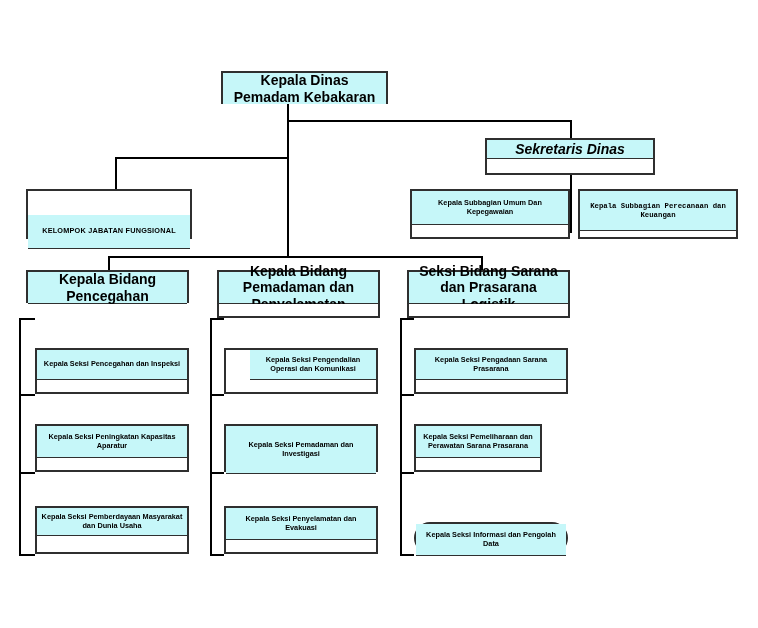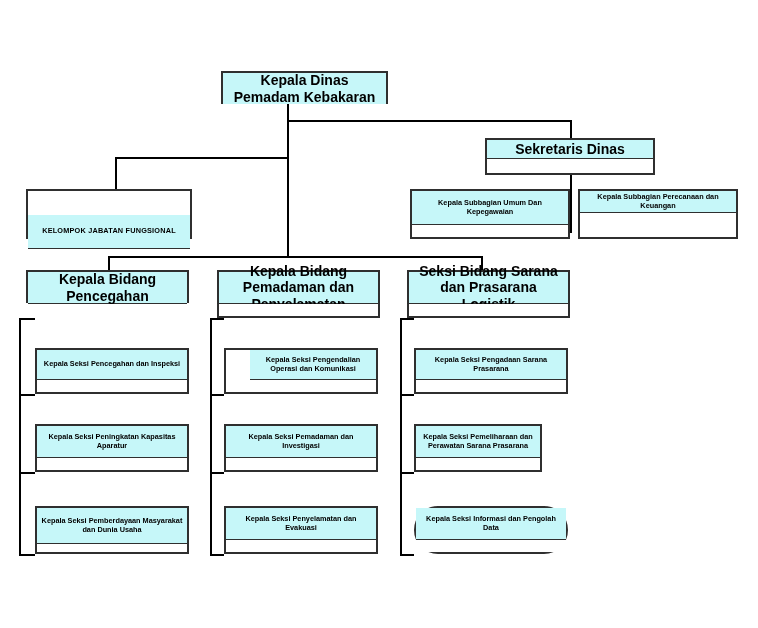--- a/index.html
+++ b/index.html
@@ -85,36 +85,36 @@
   <div class="ln lnh" style="left:400px;top:318px;width:14px;"></div>
   <div class="ln lnh" style="left:400px;top:394px;width:14px;"></div>
   <div class="ln lnh" style="left:400px;top:472px;width:14px;"></div>
   <div class="ln lnh" style="left:400px;top:554px;width:14px;"></div>
 
   <div class="node" style="left:221px;top:71px;width:167px;height:33px;">
     <div class="head t8" style="height:31px;border-bottom:none;">Kepala Dinas Pemadam Kebakaran</div>
   </div>
 
   <div class="node" style="left:485px;top:138px;width:170px;height:37px;">
-    <div class="head t8" style="height:19px;">Sekretaris Dinas</div>
+    <div class="head t8" style="height:19px;font-style:italic;">Sekretaris Dinas</div>
     <div class="tail"></div>
   </div>
 
   <div class="node" style="left:26px;top:189px;width:166px;height:50px;">
     <div class="head t7 caps" style="height:34px;margin-top:24px;">KELOMPOK JABATAN FUNGSIONAL</div>
     <div class="tail"></div>
   </div>
 
   <div class="node" style="left:410px;top:189px;width:160px;height:50px;">
     <div class="head t7" style="height:34px;">Kepala Subbagian Umum Dan Kepegawaian</div>
     <div class="tail"></div>
   </div>
 
   <div class="node" style="left:578px;top:189px;width:160px;height:50px;">
-    <div class="head t7" style="height:22px;">Kepala Subbagian Perecanaan dan Keuangan</div>
+    <div class="head t7" style="height:40px;font-family:Liberation Mono, monospace;">Kepala Subbagian Perecanaan dan Keuangan</div>
     <div class="tail"></div>
   </div>
 
   <div class="node" style="left:26px;top:270px;width:163px;height:33px;">
     <div class="head t8" style="height:32px;">Kepala Bidang Pencegahan</div>
     <div class="tail"></div>
   </div>
 
   <div class="node" style="left:217px;top:270px;width:163px;height:48px;">
     <div class="head t8" style="height:32px;">Kepala Bidang Pemadaman dan Penyelamatan</div>
@@ -130,47 +130,47 @@
     <div class="head t7" style="height:30px;">Kepala Seksi Pencegahan dan Inspeksi</div>
     <div class="tail"></div>
   </div>
 
   <div class="node" style="left:35px;top:424px;width:154px;height:48px;">
     <div class="head t7" style="height:32px;text-align:center;">Kepala Seksi Peningkatan Kapasitas Aparatur</div>
     <div class="tail"></div>
   </div>
 
   <div class="node" style="left:35px;top:506px;width:154px;height:48px;">
-    <div class="head t7" style="height:36px;">Kepala Seksi Pemberdayaan Masyarakat dan Dunia Usaha</div>
+    <div class="head t7" style="height:28px;">Kepala Seksi Pemberdayaan Masyarakat dan Dunia Usaha</div>
     <div class="tail"></div>
   </div>
 
   <div class="node" style="left:224px;top:348px;width:154px;height:46px;">
     <div class="head t7" style="height:30px;margin-left:24px;">Kepala Seksi Pengendalian Operasi dan Komunikasi</div>
     <div class="tail"></div>
   </div>
 
   <div class="node" style="left:224px;top:424px;width:154px;height:48px;">
-    <div class="head t7" style="height:32px;">Kepala Seksi Pemadaman dan Investigasi</div>
+    <div class="head t7" style="height:48px;">Kepala Seksi Pemadaman dan Investigasi</div>
     <div class="tail"></div>
   </div>
 
   <div class="node" style="left:224px;top:506px;width:154px;height:48px;">
     <div class="head t7" style="height:32px;">Kepala Seksi Penyelamatan dan Evakuasi</div>
     <div class="tail"></div>
   </div>
 
   <div class="node" style="left:414px;top:348px;width:154px;height:46px;">
     <div class="head t7" style="height:30px;">Kepala Seksi Pengadaan Sarana Prasarana</div>
     <div class="tail"></div>
   </div>
 
   <div class="node" style="left:414px;top:424px;width:128px;height:48px;">
     <div class="head t7" style="height:32px;">Kepala Seksi Pemeliharaan dan Perawatan Sarana Prasarana</div>
     <div class="tail"></div>
   </div>
 
-  <div class="node" style="left:414px;top:506px;width:154px;height:48px;border-radius:24px;">
+  <div class="node" style="left:414px;top:522px;width:154px;height:32px;border-radius:24px;">
     <div class="head t7" style="height:32px;">Kepala Seksi Informasi dan Pengolah Data</div>
     <div class="tail"></div>
   </div>
 
 </div>
 
 </body></html>

